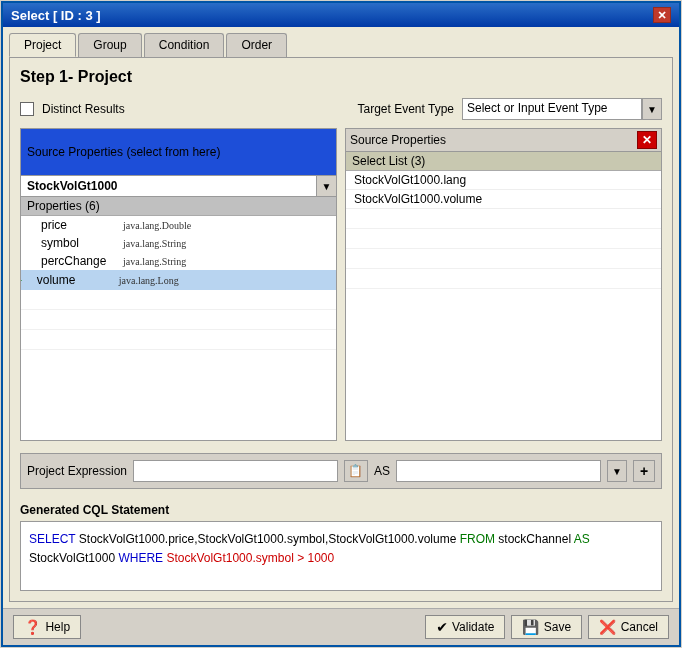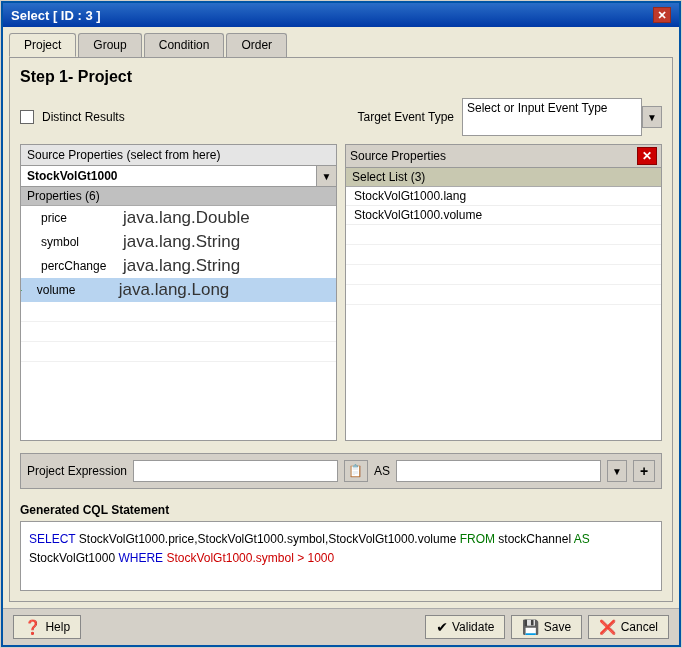--- a/index.html
+++ b/index.html
@@ -102,21 +102,21 @@
     }
     .spacer { flex: 1; }
     .target-label {
       font-size: 12px;
     }
     .select-box {
       border: 1px solid #999;
       background: white;
       padding: 2px 4px;
       font-size: 12px;
-      height: 38px;
+      height: 22px;
       min-width: 180px;
     }
     .dropdown-btn {
       border: 1px solid #999;
       background: #d4d0c8;
       width: 20px;
       height: 22px;
       display: flex;
       align-items: center;
       justify-content: center;
@@ -128,22 +128,22 @@
       flex: 1;
     }
     .left-panel, .right-panel {
       flex: 1;
       display: flex;
       flex-direction: column;
       border: 1px solid #999;
       background: white;
     }
     .panel-header {
-      background: #e5e5e5;
-      padding: 3px 6px;
+      background: #1d4ed8;
+      padding: 16px 6px;
       font-size: 12px;
       border-bottom: 1px solid #999;
       font-weight: normal;
     }
     .right-panel-header {
       display: flex;
       align-items: center;
       justify-content: space-between;
       background: #d4d0c8;
       padding: 2px 4px;
@@ -205,21 +205,22 @@
     }
     .prop-row.selected {
       background: #b8d4f0;
     }
     .prop-name {
       min-width: 70px;
       font-size: 12px;
     }
     .prop-type {
       color: #333;
-      font-size: 17px;
+      font-size: 10px;
+      font-family: Liberation Serif, serif;
     }
     .arrow-indicator {
       color: #007700;
       font-size: 14px;
       margin-left: -16px;
       margin-right: 2px;
     }
     .select-list-header {
       background: #c8c8b0;
       padding: 2px 6px;

